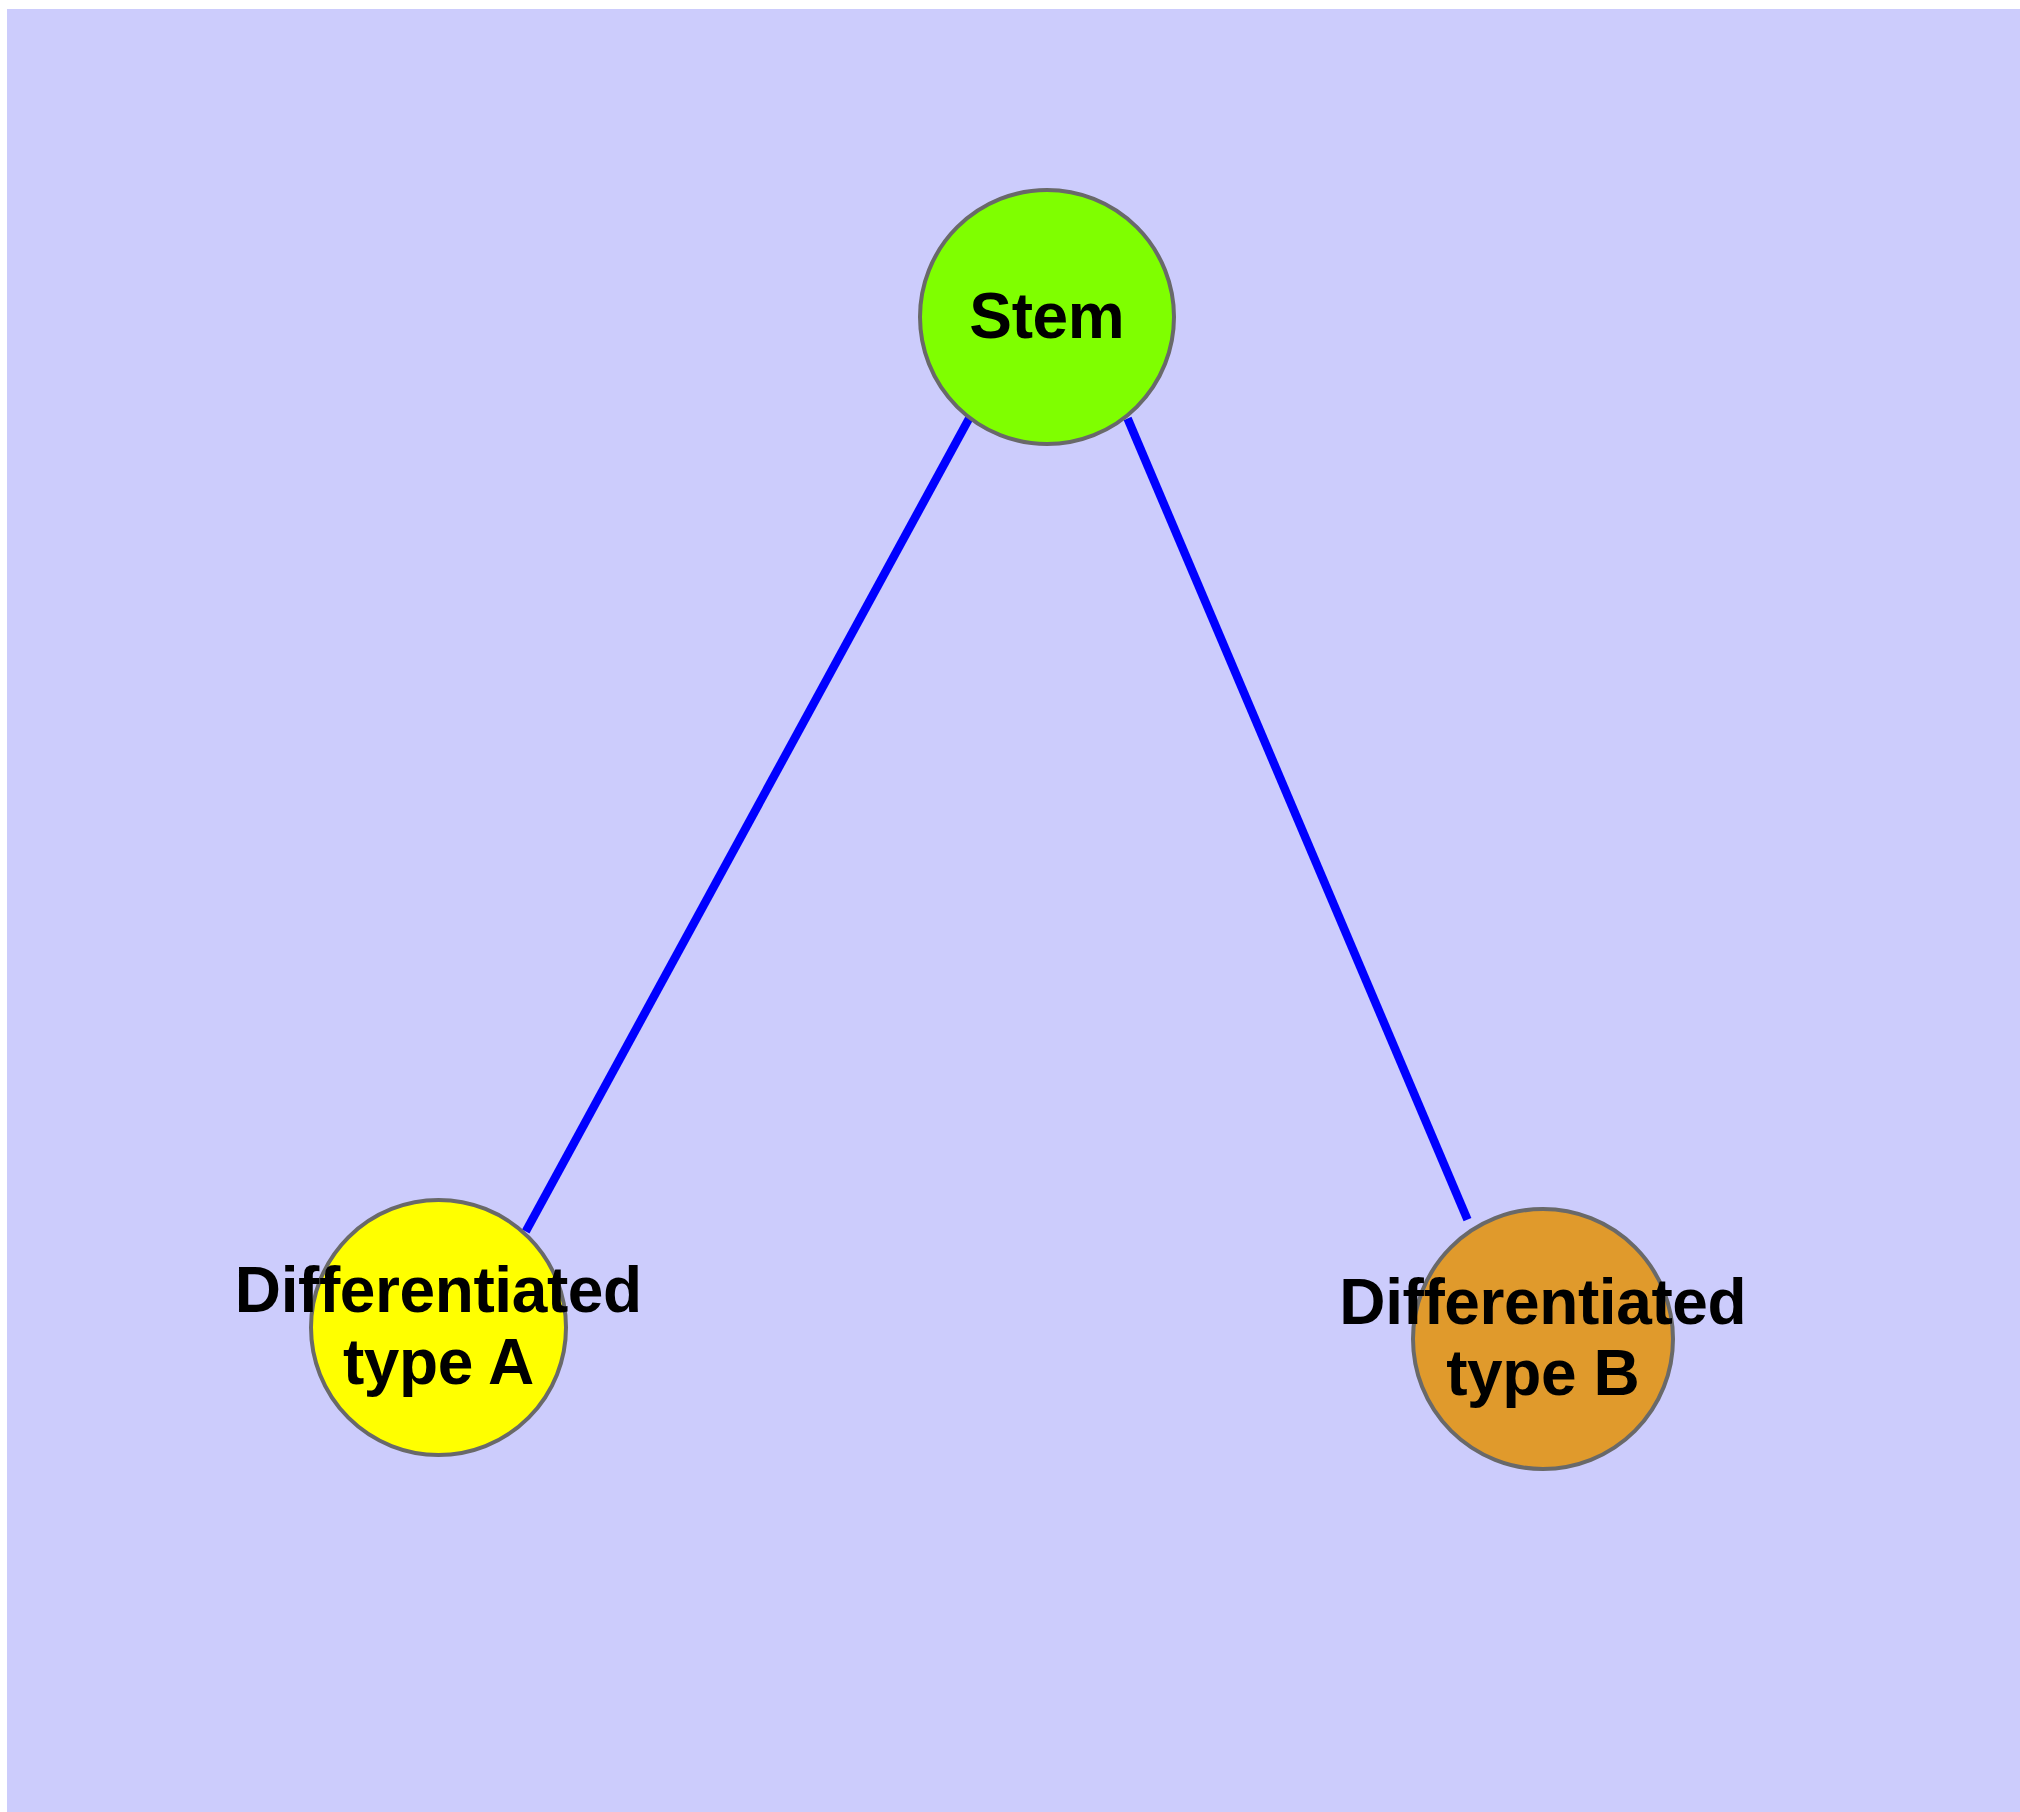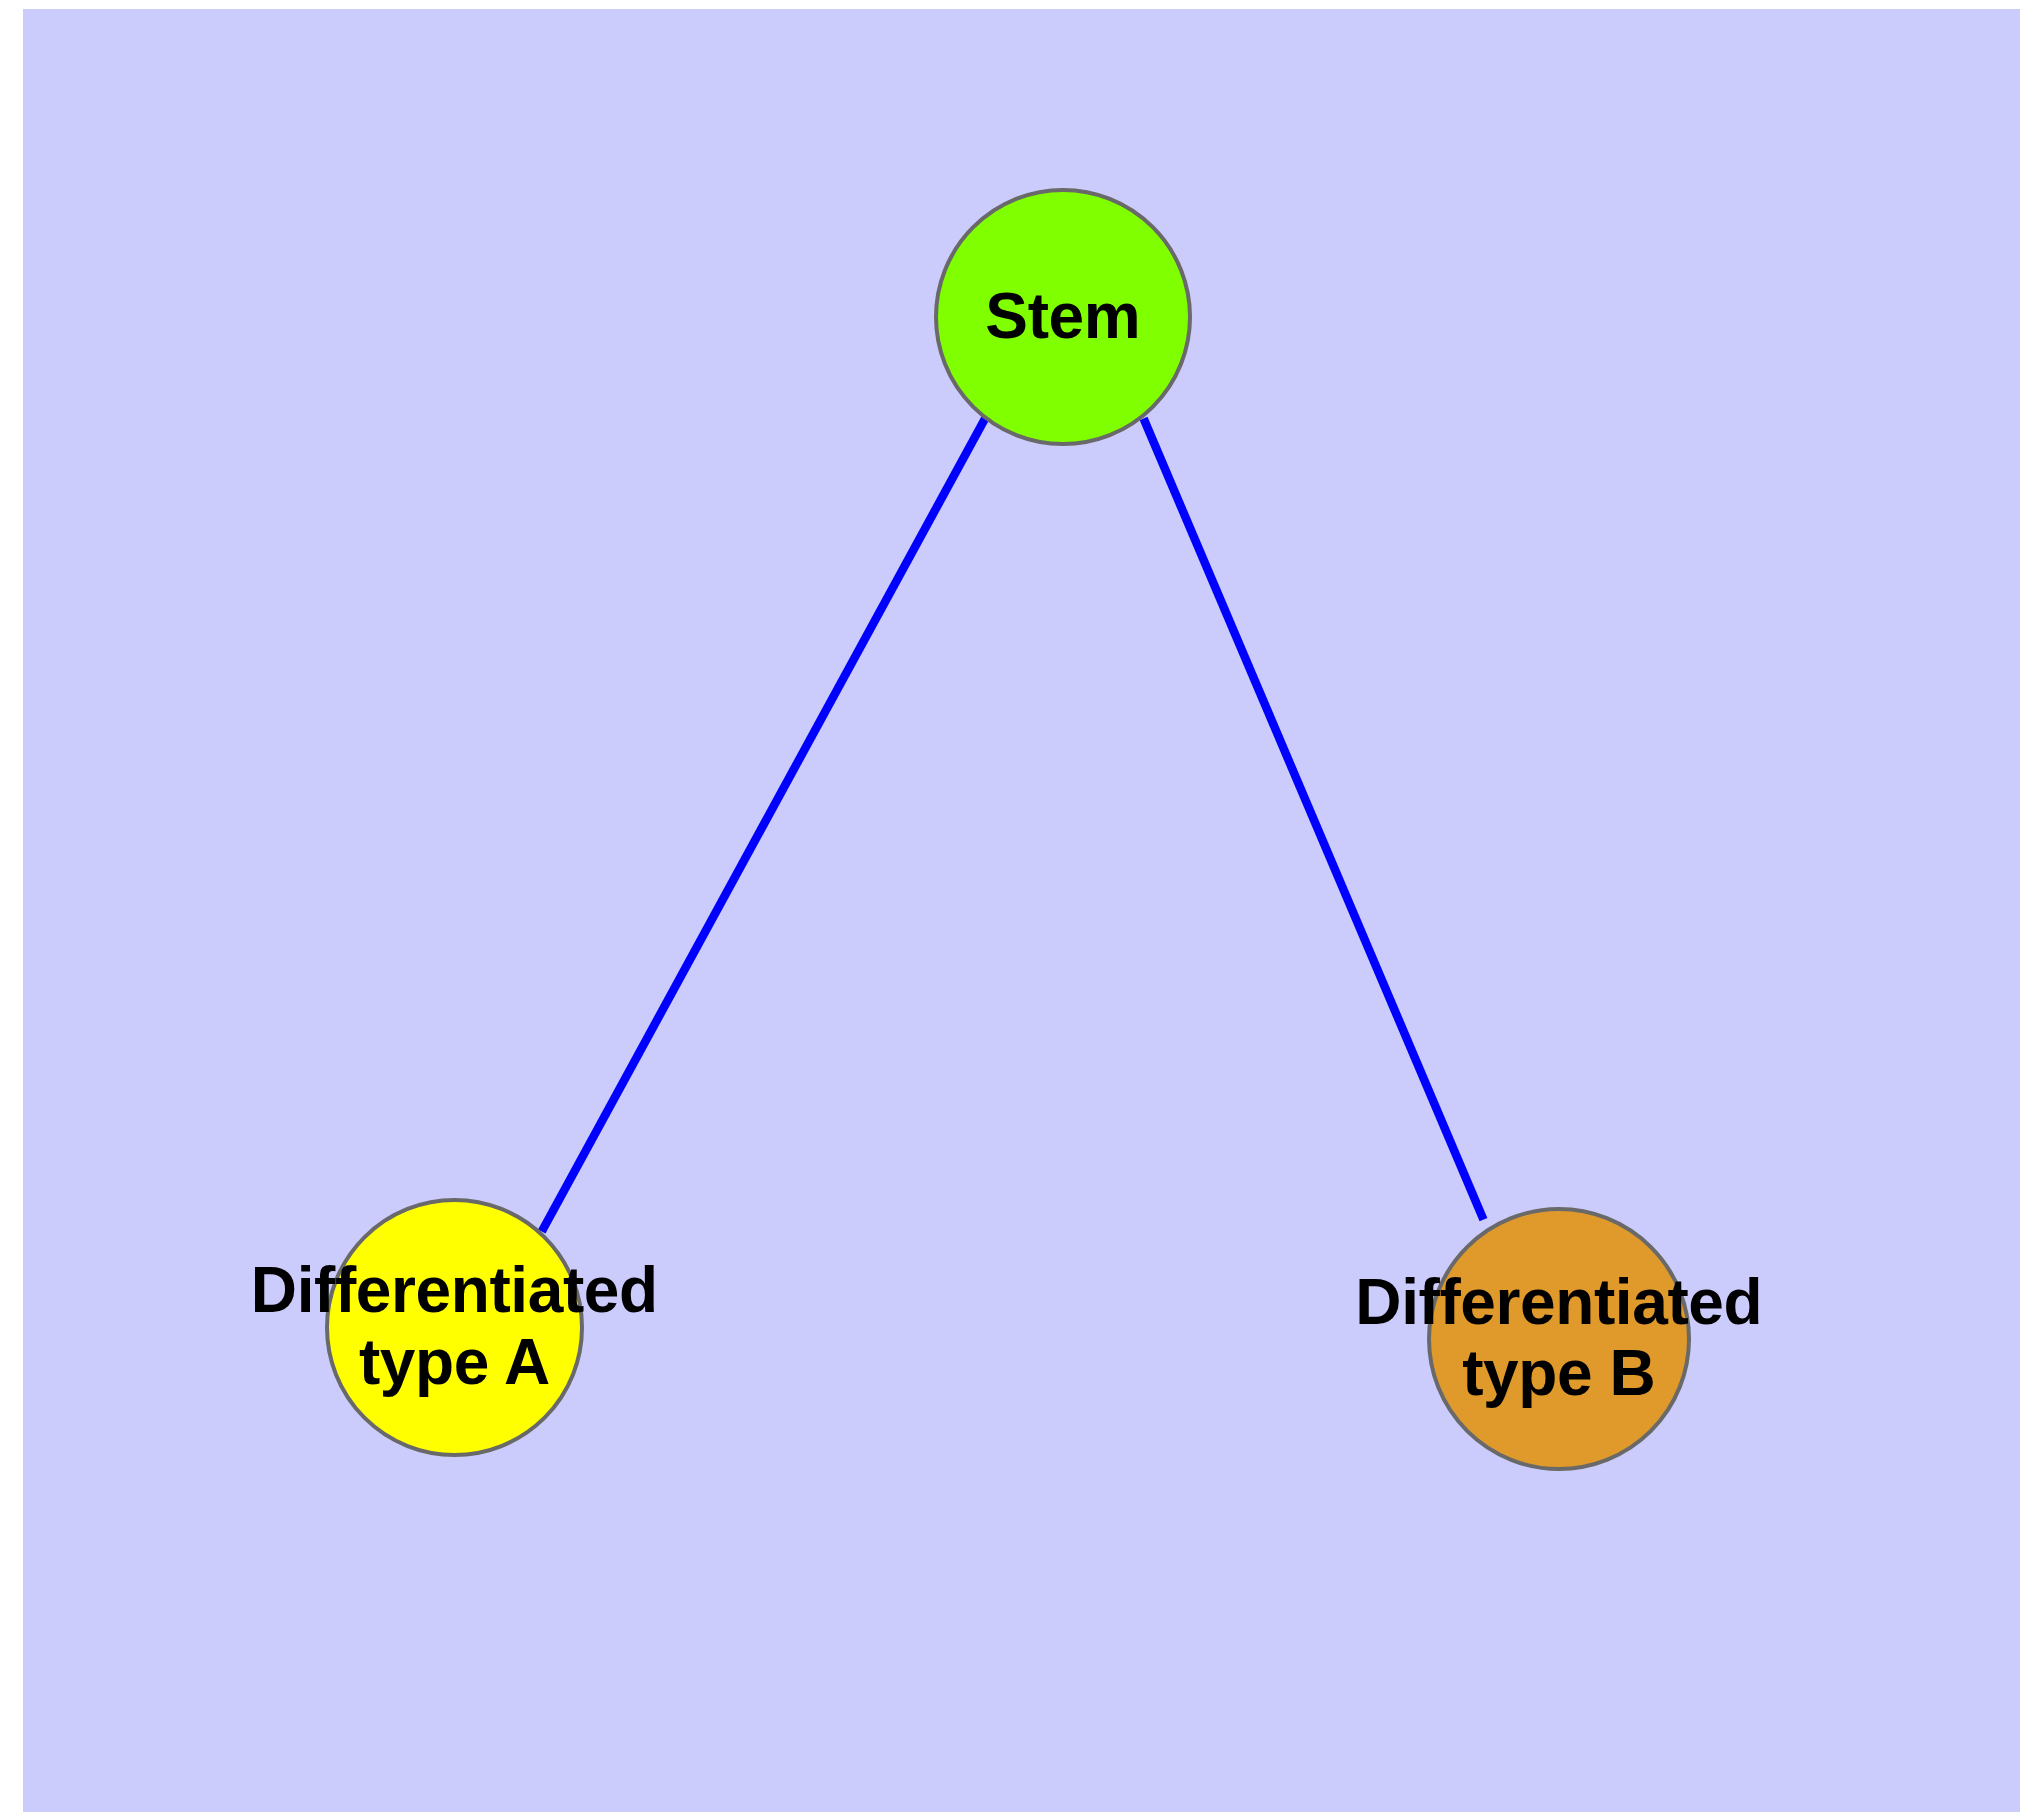--- a/index.html
+++ b/index.html
@@ -11,21 +11,20 @@
     width: 2021px;
     height: 1812px;
     overflow: hidden;
     font-family: "Liberation Sans", sans-serif;
   }
   #canvas {
     position: relative;
     width: 1753px;
     height: 1812px;
     background: #ffffff;
-    margin-left: 16px;
   }
   #plot-area {
     position: absolute;
     left: 6.8px;
     top: 8.5px;
     width: 2014px;
     height: 1804px;
     background: #ccccfc;
     overflow: visible;
   }

